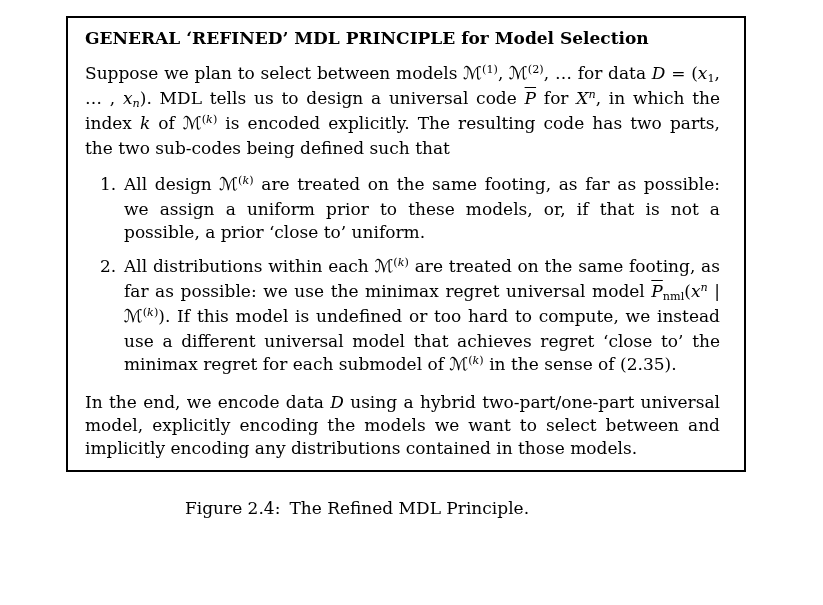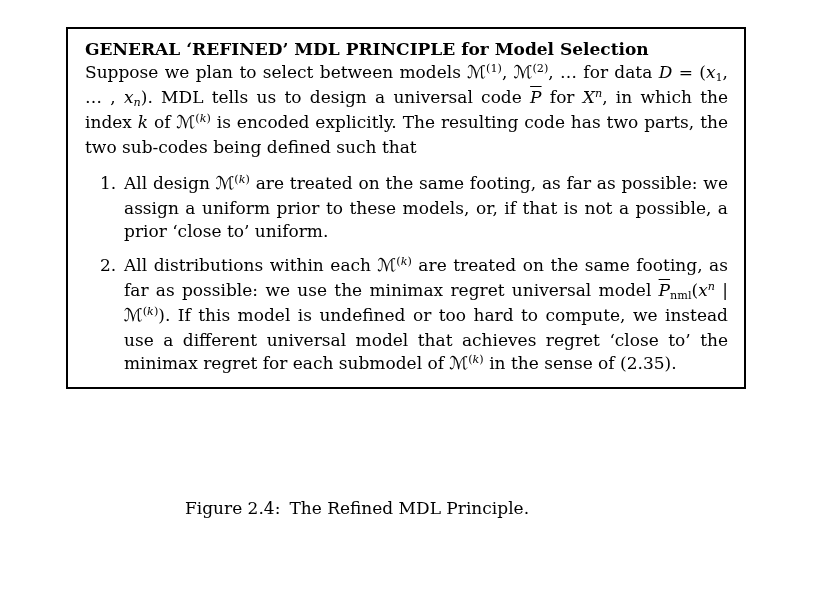--- a/index.html
+++ b/index.html
@@ -11,38 +11,38 @@
     position: relative;
     width: 823px;
     height: 605px;
     background: #ffffff;
     color: #000000;
     font-family: "DejaVu Serif", serif;
   }
   .figure-box {
     position: absolute;
     left: 66px;
-    top: 27px;
+    top: 16px;
     width: 680px;
     box-sizing: border-box;
     border: 2px solid #000000;
-    padding: 9px 16px 10px 17px;
+    padding: 9px 24px 10px 17px;
     background: #ffffff;
   }
   .fig-title {
     font-size: 17px;
     line-height: 23px;
     font-weight: bold;
   }
   .para {
     font-size: 17px;
     line-height: 23px;
     text-align: justify;
   }
-  .intro { margin-top: 0px; }
+  .intro { margin-top: 12px; }
   .outro { margin-top: 13px; }
   .enum-item {
     position: relative;
     margin-top: 13px;
     padding-left: 39px;
     font-size: 17px;
     line-height: 23px;
     text-align: justify;
   }
   .item-number {
@@ -85,20 +85,21 @@
     <div class="enum-item item-1">
       <span class="item-number">1.</span>
       <span class="item-text"><span class="s-r">All design </span><span class="s-cal">ℳ</span><span class="s-sup">(</span><span class="s-supi">k</span><span class="s-sup">)</span><span class="s-r"> are treated on the same footing, as far as possible:  we assign a uniform prior to these models, or, if that is not a possible, a prior ‘close to’ uniform.</span></span>
     </div>
 
     <div class="enum-item item-2">
       <span class="item-number">2.</span>
       <span class="item-text"><span class="s-r">All distributions within each </span><span class="s-cal">ℳ</span><span class="s-sup">(</span><span class="s-supi">k</span><span class="s-sup">)</span><span class="s-r"> are treated on the same footing, as far as possible:  we use the minimax regret universal model </span><span class="s-ibar">P</span><span class="s-sub">nml</span><span class="s-r">(</span><span class="s-i">x</span><span class="s-supi">n</span><span class="s-r"> | </span><span class="s-cal">ℳ</span><span class="s-sup">(</span><span class="s-supi">k</span><span class="s-sup">)</span><span class="s-r">).  If this model is undefined or too hard to compute, we instead use a different universal model that achieves regret ‘close to’ the minimax regret for each submodel of </span><span class="s-cal">ℳ</span><span class="s-sup">(</span><span class="s-supi">k</span><span class="s-sup">)</span><span class="s-r"> in the sense of (2.35).</span></span>
     </div>
 
+    <div class="para outro"><span class="s-r">In the end, we encode data </span><span class="s-i">D</span><span class="s-r"> using a hybrid two-part/one-part universal model, explicitly encoding the models we want to select between and implicitly encoding any distributions contained in those models.</span></div>
 
   </div>
 
   <div class="caption">
     <span class="caption-label">Figure 2.4:</span><span class="caption-text">The Refined MDL Principle.</span>
   </div>
 
 </div>
 
 </body></html>

